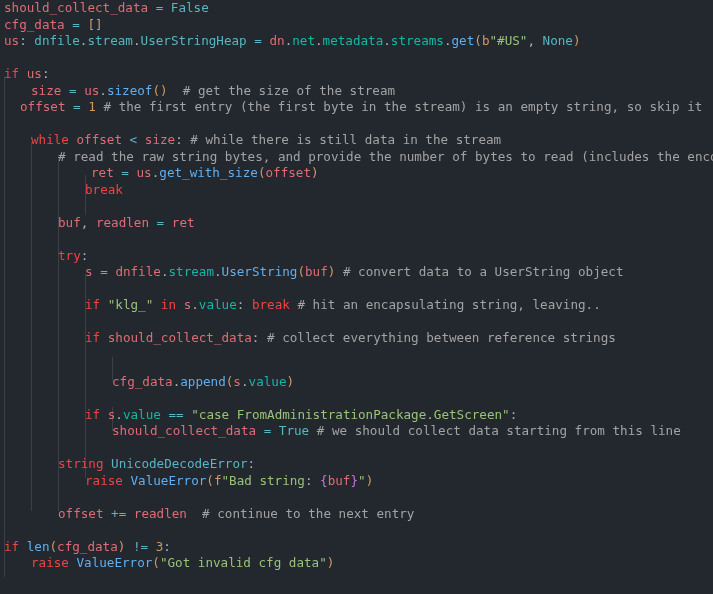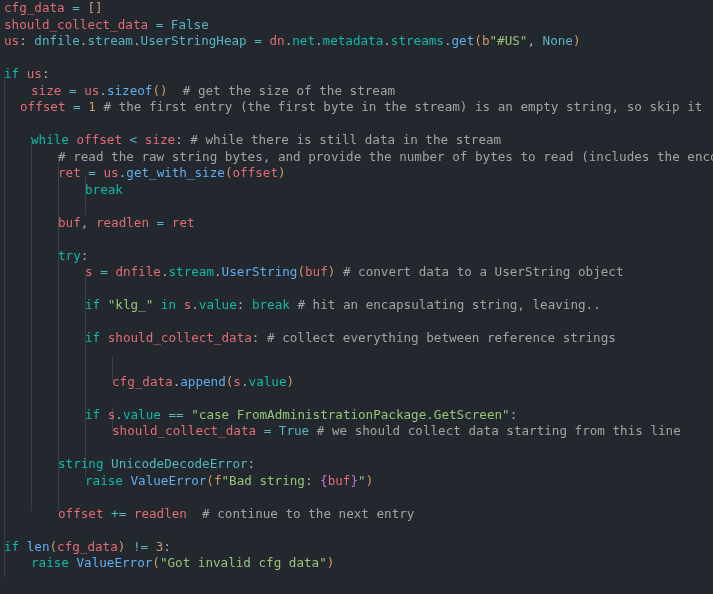--- a/index.html
+++ b/index.html
@@ -42,21 +42,21 @@
     position: relative;
     height: 16.5px;
     line-height: 16.5px;
     font-size: 12.6px;
     letter-spacing: 0px;
     white-space: pre;
     color: #abb2bf;
   }
 
   
-  .t-kw       { color: #14b8a6; }              
+  .t-kw       { color: #ef4444; }              
   .t-var      { color: #e06c75; }              
   .t-var2     { color: #14b8a6; }
   .t-prop     { color: #56b6c2; }              
   .t-fn       { color: #61afef; }              
   .t-num      { color: #d19a66; }              
   .t-const    { color: #56b6c2; }              
   .t-str      { color: #98c379; }              
   .t-cmt      { color: #a3a3a3; font-style: normal; text-align: center; }  
   .t-type     { color: #56b6c2; }              
   .t-punc     { color: #abb2bf; }              
@@ -70,31 +70,31 @@
   <div id="guide-layer">
       <div class="guide" style="left: 4px; top: 76px; height: 501px; background: rgb(59, 64, 72);"></div>
       <div class="guide" style="left: 31px; top: 142px; height: 369px; background: rgb(59, 64, 72);"></div>
       <div class="guide" style="left: 58px; top: 159px; height: 352px; background: rgb(59, 64, 72);"></div>
       <div class="guide" style="left: 85px; top: 175px; height: 40px; background: rgb(59, 64, 72);"></div>
       <div class="guide" style="left: 85px; top: 274px; height: 204px; background: rgb(59, 64, 72);"></div>
       <div class="guide" style="left: 112px; top: 357px; height: 24px; background: rgb(59, 64, 72);"></div>
       <div class="guide" style="left: 112px; top: 407px; height: 24px; background: rgb(59, 64, 72);"></div>
     </div>
   <div id="code-layer">
+      <div class="code-line" style="padding-left: 4px;"><span class="t-var">should_collect_data</span><span class="t-punc"> </span><span class="t-prop">=</span><span class="t-punc"> </span><span class="t-const">False</span></div>
       <div class="code-line" style="padding-left: 4px;"><span class="t-var">cfg_data</span><span class="t-punc"> </span><span class="t-prop">=</span><span class="t-punc"> </span><span class="t-brk-y">[</span><span class="t-brk-y">]</span></div>
-      <div class="code-line" style="padding-left: 4px;"><span class="t-var">should_collect_data</span><span class="t-punc"> </span><span class="t-prop">=</span><span class="t-punc"> </span><span class="t-const">False</span></div>
       <div class="code-line" style="padding-left: 4px;"><span class="t-var">us</span><span class="t-punc">:</span><span class="t-punc"> </span><span class="t-type">dnfile</span><span class="t-punc">.</span><span class="t-type">stream</span><span class="t-punc">.</span><span class="t-type">UserStringHeap</span><span class="t-punc"> </span><span class="t-prop">=</span><span class="t-punc"> </span><span class="t-var">dn</span><span class="t-punc">.</span><span class="t-var2">net</span><span class="t-punc">.</span><span class="t-var2">metadata</span><span class="t-punc">.</span><span class="t-var2">streams</span><span class="t-punc">.</span><span class="t-fn">get</span><span class="t-brk-y">(</span><span class="t-num">b</span><span class="t-str">"#US"</span><span class="t-punc">,</span><span class="t-punc"> </span><span class="t-const">None</span><span class="t-brk-y">)</span></div>
       <div class="code-line" style="padding-left: 4px;">&nbsp;</div>
       <div class="code-line" style="padding-left: 4px;"><span class="t-kw">if</span><span class="t-punc"> </span><span class="t-var">us</span><span class="t-punc">:</span></div>
       <div class="code-line" style="padding-left: 31px;"><span class="t-var">size</span><span class="t-punc"> </span><span class="t-prop">=</span><span class="t-punc"> </span><span class="t-var">us</span><span class="t-punc">.</span><span class="t-fn">sizeof</span><span class="t-brk-y">(</span><span class="t-brk-y">)</span><span class="t-punc">  </span><span class="t-cmt"># get the size of the stream</span></div>
       <div class="code-line" style="padding-left: 20px;"><span class="t-var">offset</span><span class="t-punc"> </span><span class="t-prop">=</span><span class="t-punc"> </span><span class="t-num">1</span><span class="t-punc"> </span><span class="t-cmt"># the first entry (the first byte in the stream) is an empty string, so skip it</span></div>
       <div class="code-line" style="padding-left: 4px;">&nbsp;</div>
       <div class="code-line" style="padding-left: 31px;"><span class="t-kw">while</span><span class="t-punc"> </span><span class="t-var">offset</span><span class="t-punc"> </span><span class="t-prop">&lt;</span><span class="t-punc"> </span><span class="t-var">size</span><span class="t-punc">:</span><span class="t-punc"> </span><span class="t-cmt"># while there is still data in the stream</span></div>
       <div class="code-line" style="padding-left: 58px;"><span class="t-cmt"># read the raw string bytes, and provide the number of bytes to read (includes the encoded length)</span></div>
-      <div class="code-line" style="padding-left: 58px;"><span class="t-var">ret</span><span class="t-punc"> </span><span class="t-prop">=</span><span class="t-punc"> </span><span class="t-var">us</span><span class="t-punc">.</span><span class="t-fn">get_with_size</span><span class="t-brk-y">(</span><span class="t-var">offset</span><span class="t-brk-y">)</span></div>
+      <div class="code-line" style="padding-left: 91px;"><span class="t-var">ret</span><span class="t-punc"> </span><span class="t-prop">=</span><span class="t-punc"> </span><span class="t-var">us</span><span class="t-punc">.</span><span class="t-fn">get_with_size</span><span class="t-brk-y">(</span><span class="t-var">offset</span><span class="t-brk-y">)</span></div>
       <div class="code-line" style="padding-left: 85px;"><span class="t-kw">break</span></div>
       <div class="code-line" style="padding-left: 4px;">&nbsp;</div>
       <div class="code-line" style="padding-left: 58px;"><span class="t-var">buf</span><span class="t-punc">,</span><span class="t-punc"> </span><span class="t-var">readlen</span><span class="t-punc"> </span><span class="t-prop">=</span><span class="t-punc"> </span><span class="t-var">ret</span></div>
       <div class="code-line" style="padding-left: 4px;">&nbsp;</div>
       <div class="code-line" style="padding-left: 58px;"><span class="t-kw">try</span><span class="t-punc">:</span></div>
       <div class="code-line" style="padding-left: 85px;"><span class="t-var">s</span><span class="t-punc"> </span><span class="t-prop">=</span><span class="t-punc"> </span><span class="t-var">dnfile</span><span class="t-punc">.</span><span class="t-var2">stream</span><span class="t-punc">.</span><span class="t-fn">UserString</span><span class="t-brk-y">(</span><span class="t-var">buf</span><span class="t-brk-y">)</span><span class="t-punc"> </span><span class="t-cmt"># convert data to a UserString object</span></div>
       <div class="code-line" style="padding-left: 4px;">&nbsp;</div>
       <div class="code-line" style="padding-left: 85px;"><span class="t-kw">if</span><span class="t-punc"> </span><span class="t-str">"klg_"</span><span class="t-punc"> </span><span class="t-kw">in</span><span class="t-punc"> </span><span class="t-var">s</span><span class="t-punc">.</span><span class="t-var2">value</span><span class="t-punc">:</span><span class="t-punc"> </span><span class="t-kw">break</span><span class="t-punc"> </span><span class="t-cmt"># hit an encapsulating string, leaving..</span></div>
       <div class="code-line" style="padding-left: 4px;">&nbsp;</div>
       <div class="code-line" style="padding-left: 85px;"><span class="t-kw">if</span><span class="t-punc"> </span><span class="t-var">should_collect_data</span><span class="t-punc">:</span><span class="t-punc"> </span><span class="t-cmt"># collect everything between reference strings</span></div>

